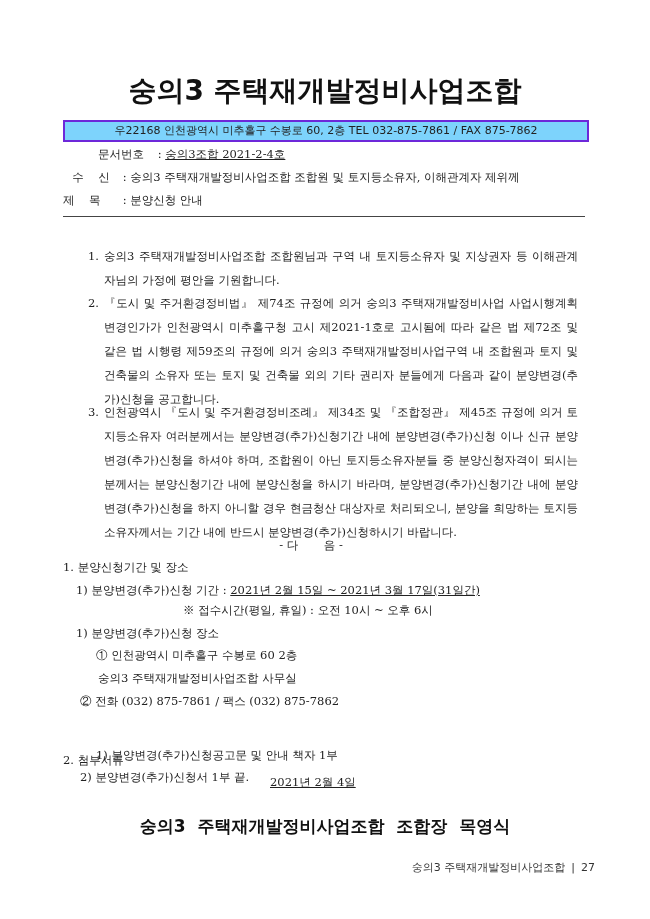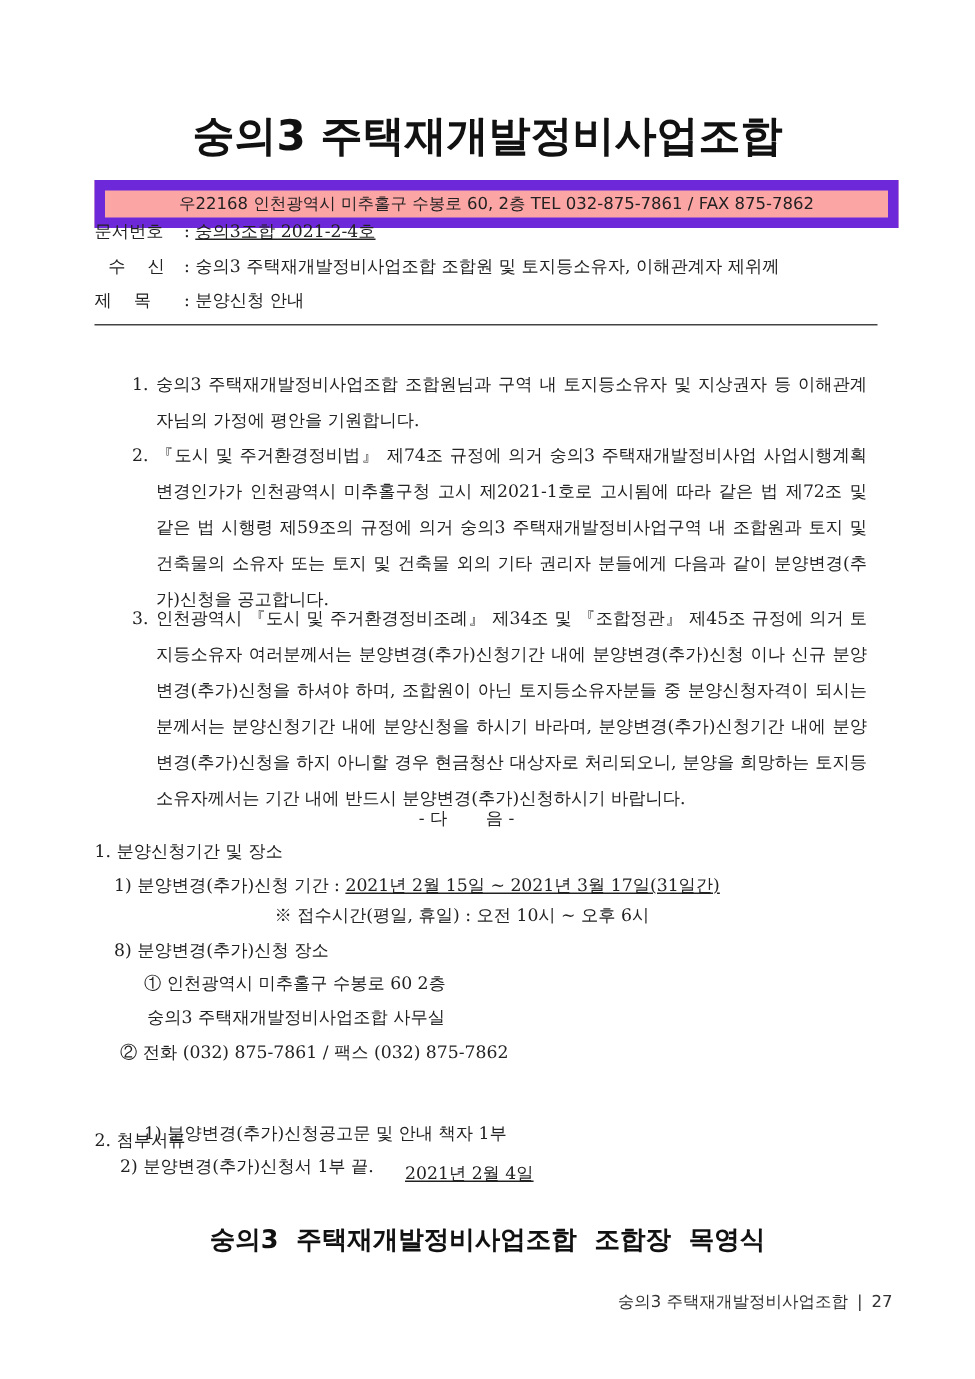--- a/index.html
+++ b/index.html
@@ -1,21 +1,21 @@
 <!DOCTYPE html>
 <html><head>
 <meta charset="utf-8">
 <style>
   html, body { margin: 0; padding: 0; background: #ffffff; }
   body { width: 650px; height: 919px; position: relative; overflow: hidden; color: #1a1a1a; }
 
   .title { position: absolute; top: 72px; left: 0; width: 650px; text-align: center;
            font-family: "DejaVu Sans", sans-serif; font-weight: bold; font-size: 28px; letter-spacing: 0px; color: #111; }
   .addr-box { position: absolute; top: 120px; left: 63px; width: 522px; height: 18px;
-              border: 7px solid #6d28d9; background: #fca5a5; text-align: center;
+              border: 2px solid #6d28d9; background: #7dd3fc; text-align: center;
               font-family: "DejaVu Sans", sans-serif; font-size: 11px; line-height: 18px; color: #222; }
 
   .meta { position: absolute; left: 63px; font-family: "DejaVu Serif", serif; font-size: 11.5px; color: #222; }
   .meta .k { display: inline-block; width: 56px; letter-spacing: 0px; }
   .meta .u { text-decoration: underline; }
   .rule { position: absolute; top: 216px; left: 63px; width: 522px; height: 0; border-top: 1px solid #444; }
 
   .para { position: absolute; left: 88px; width: 490px; font-family: "DejaVu Serif", serif; font-size: 11.5px;
           line-height: 24px; color: #222; }
   .para .num { position: absolute; left: 0; top: 0; }
@@ -30,21 +30,21 @@
   .footer .sep { margin: 0 6px; }
 </style>
 </head>
 <body>
 
 <div>
 
   <div class="title">숭의3  주택재개발정비사업조합</div>
   <div class="addr-box">우22168 인천광역시 미추홀구 수봉로 60, 2층   TEL 032-875-7861 / FAX 875-7862</div>
 
-  <div class="meta" style="top:147px;">
+  <div class="meta" style="top:147px;margin-left:35px;">
     <span class="k">문서번호</span>
     <span>:</span>
     <span class="u">숭의3조합 2021-2-4호</span>
   </div>
   <div class="meta" style="top:170px;text-align:center;">
     <span class="k" style="white-space:pre;">수    신</span>
     <span>:</span>
     <span>숭의3 주택재개발정비사업조합 조합원 및 토지등소유자, 이해관계자 제위께</span>
   </div>
   <div class="meta" style="top:193px;">
@@ -67,21 +67,21 @@
     <div class="body">인천광역시 『도시 및 주거환경정비조례』 제34조 및 『조합정관』 제45조 규정에 의거 토지등소유자 여러분께서는 분양변경(추가)신청기간 내에 분양변경(추가)신청 이나 신규 분양변경(추가)신청을 하셔야 하며, 조합원이 아닌 토지등소유자분들 중 분양신청자격이 되시는 분께서는 분양신청기간 내에 분양신청을 하시기 바라며, 분양변경(추가)신청기간 내에 분양변경(추가)신청을 하지 아니할 경우 현금청산 대상자로 처리되오니, 분양을 희망하는 토지등소유자께서는 기간 내에 반드시 분양변경(추가)신청하시기 바랍니다.</div>
   </div>
 
   <div class="line" style="top:538px; left:0; width:622px; text-align:center; white-space:pre;">- 다       음 -</div>
 
   <div class="line" style="top:560px; left:63px;">1. 분양신청기간 및 장소</div>
   <div class="line" style="top:583px; left:76px;">
     <span style="white-space:pre;">1) 분양변경(추가)신청 기간 : </span><span class="u">2021년 2월 15일 ~ 2021년 3월 17일(31일간)</span>
   </div>
   <div class="line" style="top:603px; left:183px;">※ 접수시간(평일, 휴일) : 오전 10시 ~ 오후 6시</div>
-  <div class="line" style="top:626px; left:76px;">8) 분양변경(추가)신청 장소</div>
+  <div class="line" style="top:626px; left:76px;">1) 분양변경(추가)신청 장소</div>
   <div class="line" style="top:648px; left:96px;">① 인천광역시 미추홀구 수봉로 60 2층</div>
   <div class="line" style="top:671px; left:98px;">숭의3 주택재개발정비사업조합 사무실</div>
   <div class="line" style="top:694px; left:80px;">② 전화 (032) 875-7861 / 팩스 (032) 875-7862</div>
 
   <div class="line" style="top:726px; left:63px;margin-top:27px;">2. 첨부서류</div>
   <div class="line" style="top:748px; left:96px;text-align:center;">1) 분양변경(추가)신청공고문 및 안내 책자 1부</div>
   <div class="line" style="top:770px; left:80px;">2) 분양변경(추가)신청서 1부 끝.</div>
 
   <div class="line" style="top:775px; left:270px;">
     <span class="u">2021년 2월 4일</span>

